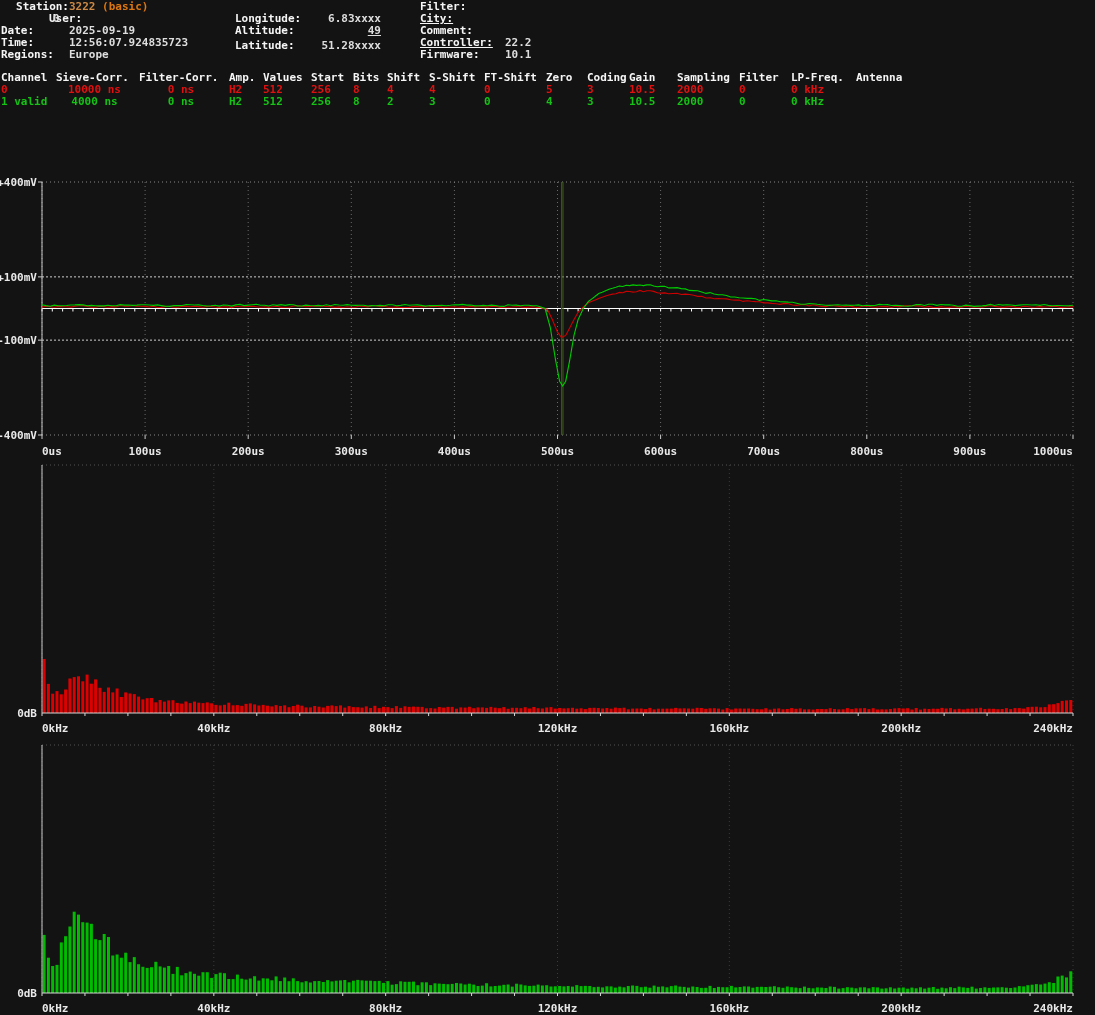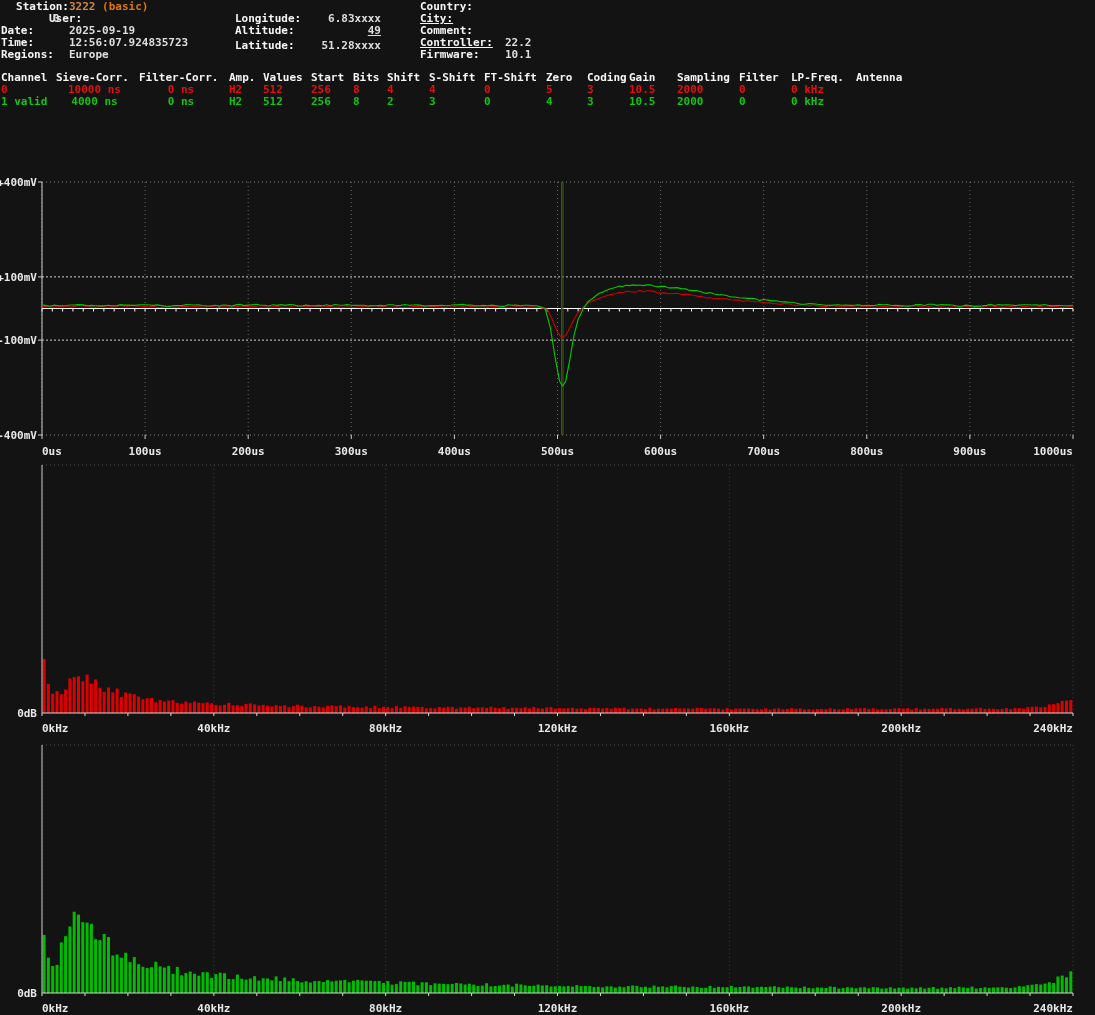--- a/index.html
+++ b/index.html
@@ -29,21 +29,21 @@
     <div class="info-line"><span class="lbl" style="display: inline-block; width: 68px;">Date:</span><span class="val">2025-09-19</span></div>
     <div class="info-line"><span class="lbl" style="display: inline-block; width: 68px;">Time:</span><span class="val">12:56:07.924835723</span></div>
     <div class="info-line"><span class="lbl" style="display: inline-block; width: 68px;">Regions:</span><span class="val">Europe</span></div>
   </div>
 <div class="abs" id="info-middle" style="left:235px;top:1px">
     <div class="info-line"><span class="lbl" style="display: inline-block; width: 68px;">Latitude:</span><span class="val" style="display: inline-block; width: 78px; text-align: right; margin-top: 39px;">51.28xxxx</span></div>
     <div class="info-line"><span class="lbl" style="display: inline-block; width: 68px;">Longitude:</span><span class="val" style="display: inline-block; width: 78px; text-align: right;">6.83xxxx</span></div>
     <div class="info-line"><span class="lbl" style="display: inline-block; width: 68px;">Altitude:</span><span class="val" style="display: inline-block; width: 78px; text-align: right; text-decoration: underline;">49</span></div>
   </div>
 <div class="abs" id="info-right" style="left:420px;top:1px">
-    <div class="info-line"><span class="lbl" style="display: inline-block; width: 85px;">Country:</span><span class="val"></span></div>
+    <div class="info-line"><span class="lbl" style="display: inline-block; width: 85px;">Filter:</span><span class="val"></span></div>
     <div class="info-line"><span class="lbl" style="display: inline-block; width: 85px; text-decoration: underline;">City:</span><span class="val"></span></div>
     <div class="info-line"><span class="lbl" style="display: inline-block; width: 85px;">Comment:</span><span class="val"></span></div>
     <div class="info-line"><span class="lbl" style="display: inline-block; width: 85px; text-decoration: underline;">Controller:</span><span class="val">22.2</span></div>
     <div class="info-line"><span class="lbl" style="display: inline-block; width: 85px;">Firmware:</span><span class="val">10.1</span></div>
   </div>
 
 <div class="abs" id="chtable" style="left:1px;top:72px;width:980px">
     <div class="trow thead" style="grid-template-columns: 55px 83px 90px 34px 48px 42px 34px 42px 55px 62px 41px 42px 48px 62px 52px 65px 65px;"><div class="tcell">Channel</div><div class="tcell">Sieve-Corr.</div><div class="tcell">Filter-Corr.</div><div class="tcell">Amp.</div><div class="tcell">Values</div><div class="tcell">Start</div><div class="tcell">Bits</div><div class="tcell">Shift</div><div class="tcell">S-Shift</div><div class="tcell">FT-Shift</div><div class="tcell">Zero</div><div class="tcell">Coding</div><div class="tcell">Gain</div><div class="tcell">Sampling</div><div class="tcell">Filter</div><div class="tcell">LP-Freq.</div><div class="tcell">Antenna</div></div>
     <div class="trow" style="grid-template-columns: 55px 83px 90px 34px 48px 42px 34px 42px 55px 62px 41px 42px 48px 62px 52px 65px 65px; color: rgb(224, 16, 16);"><div class="tcell">0</div><div class="tcell tr-r">10000 ns</div><div class="tcell tr-r">0 ns</div><div class="tcell">H2</div><div class="tcell">512</div><div class="tcell">256</div><div class="tcell">8</div><div class="tcell">4</div><div class="tcell">4</div><div class="tcell">0</div><div class="tcell">5</div><div class="tcell">3</div><div class="tcell">10.5</div><div class="tcell">2000</div><div class="tcell">0</div><div class="tcell">0 kHz</div><div class="tcell"></div></div>
     <div class="trow" style="grid-template-columns: 55px 83px 90px 34px 48px 42px 34px 42px 55px 62px 41px 42px 48px 62px 52px 65px 65px; color: rgb(21, 194, 21);"><div class="tcell">1 valid</div><div class="tcell tr-r">4000 ns</div><div class="tcell tr-r">0 ns</div><div class="tcell">H2</div><div class="tcell">512</div><div class="tcell">256</div><div class="tcell">8</div><div class="tcell">2</div><div class="tcell">3</div><div class="tcell">0</div><div class="tcell">4</div><div class="tcell">3</div><div class="tcell">10.5</div><div class="tcell">2000</div><div class="tcell">0</div><div class="tcell">0 kHz</div><div class="tcell"></div></div>

